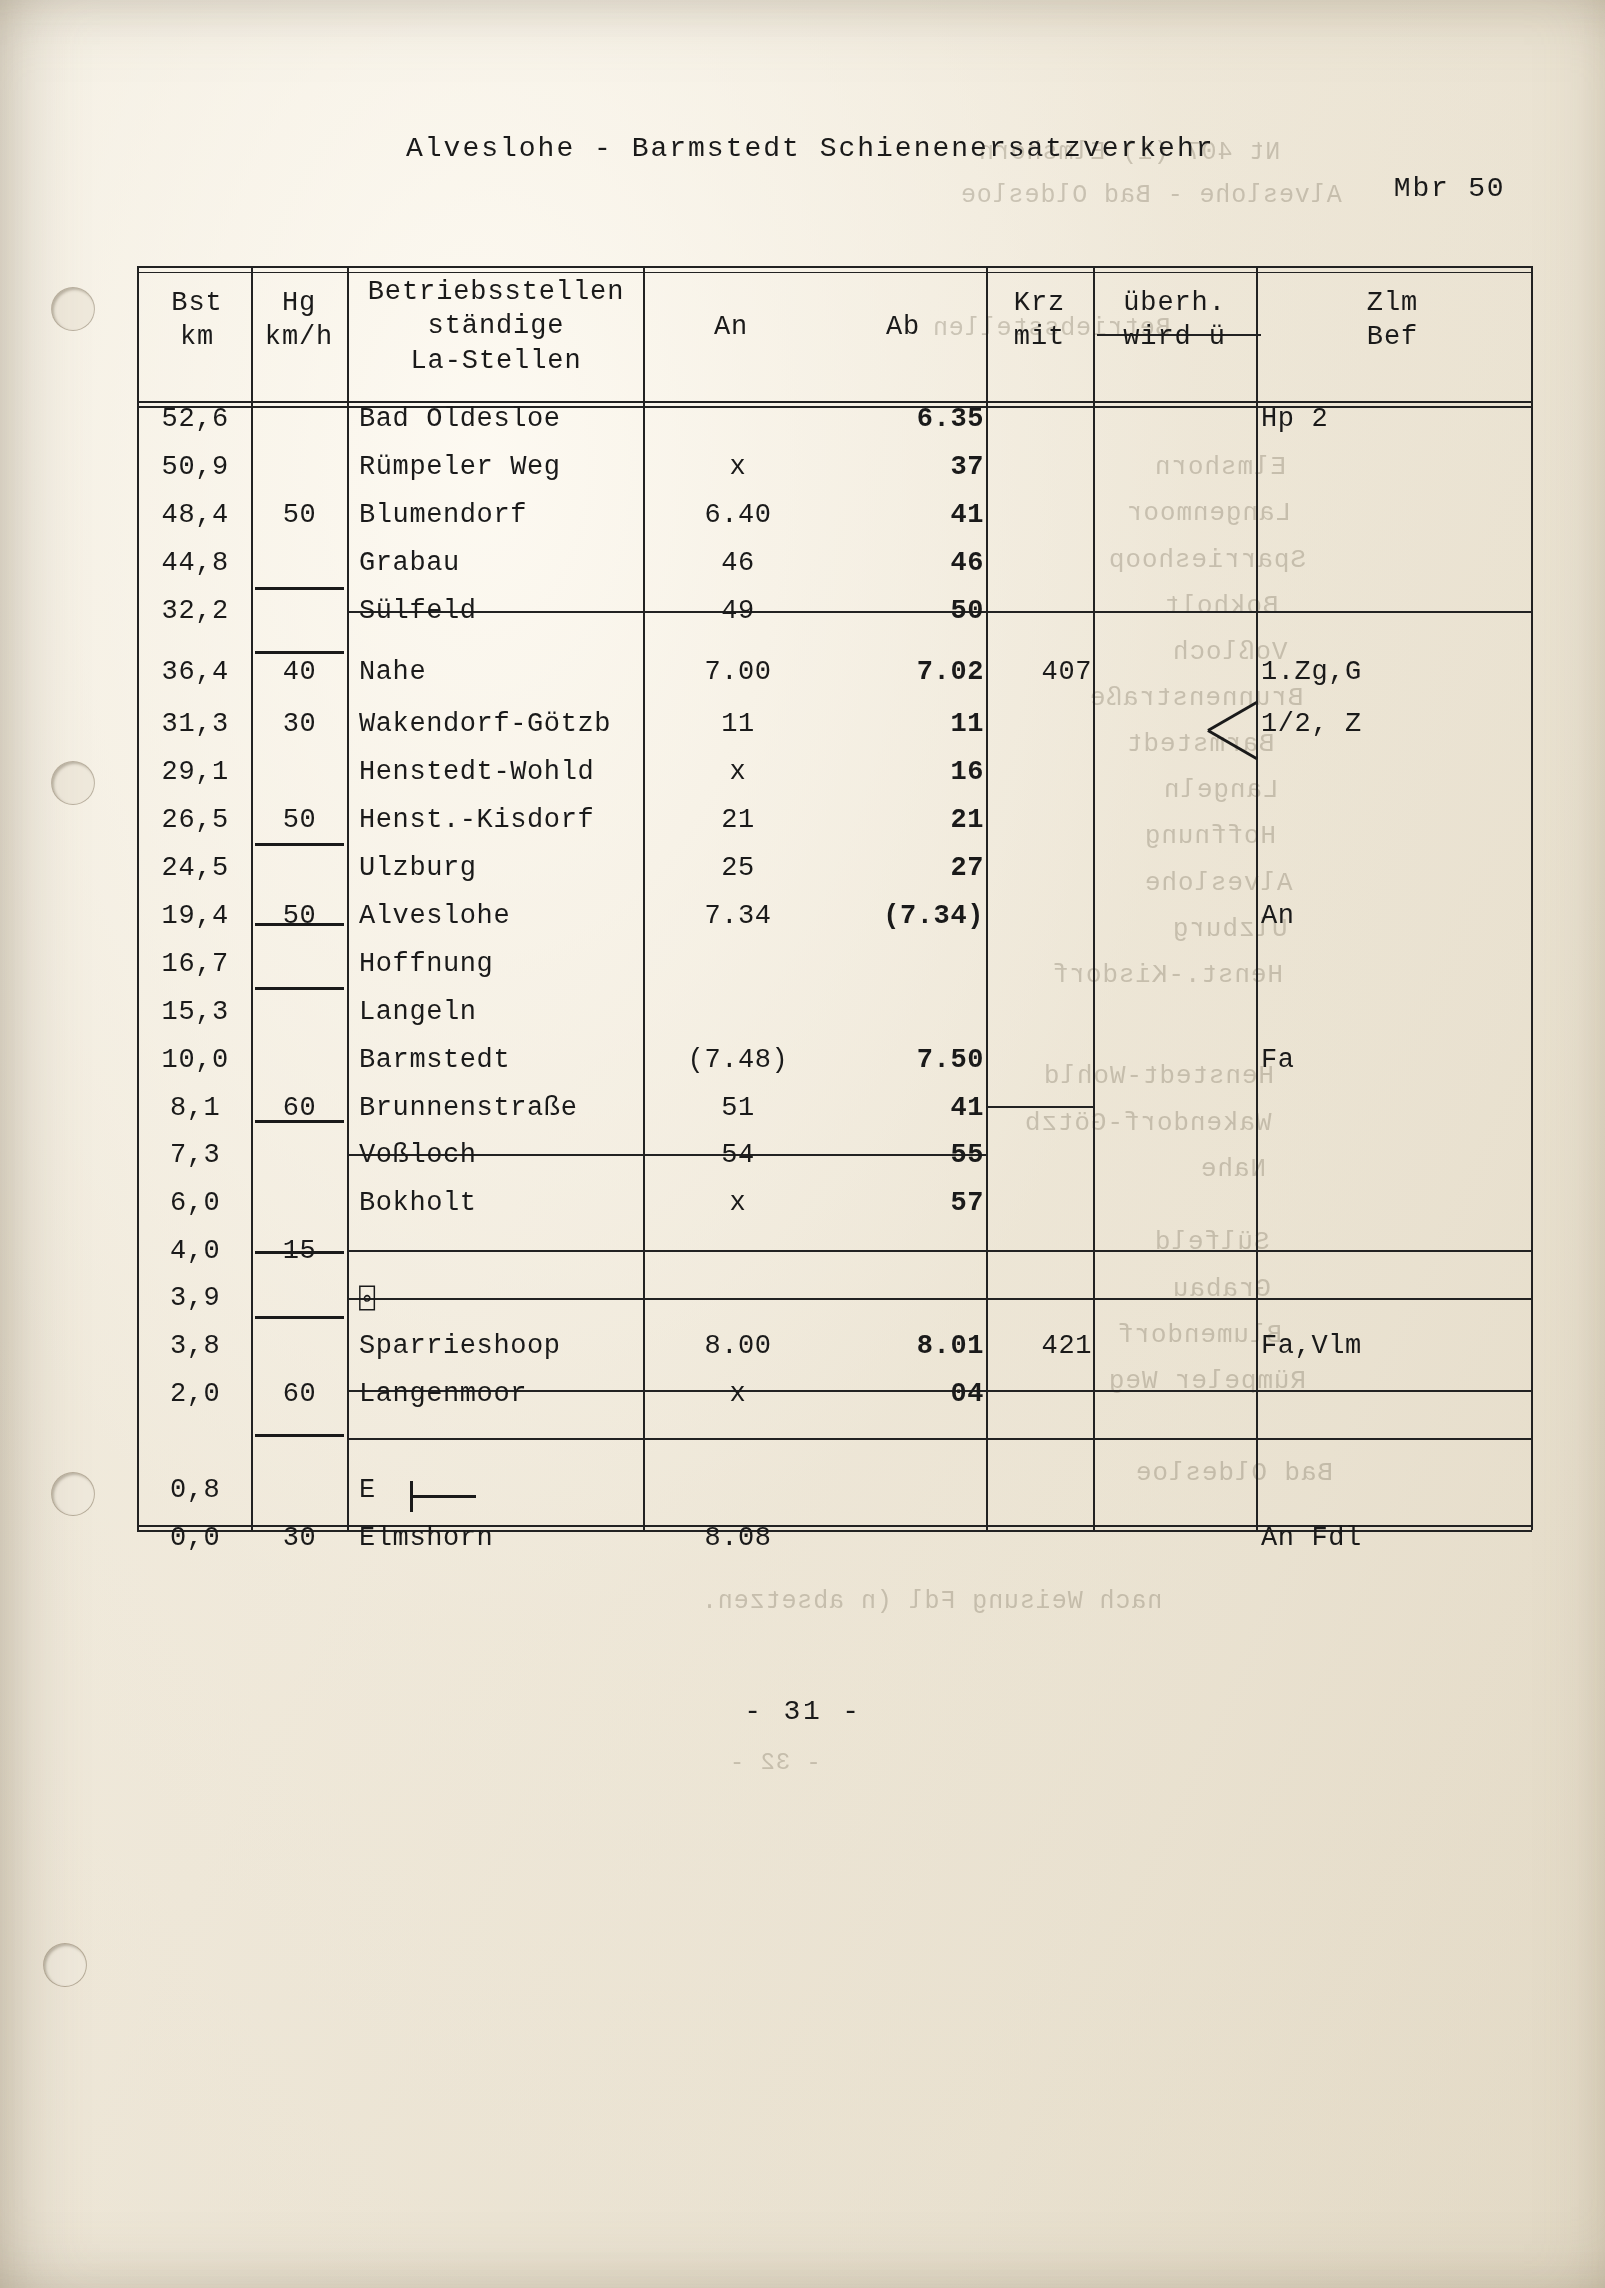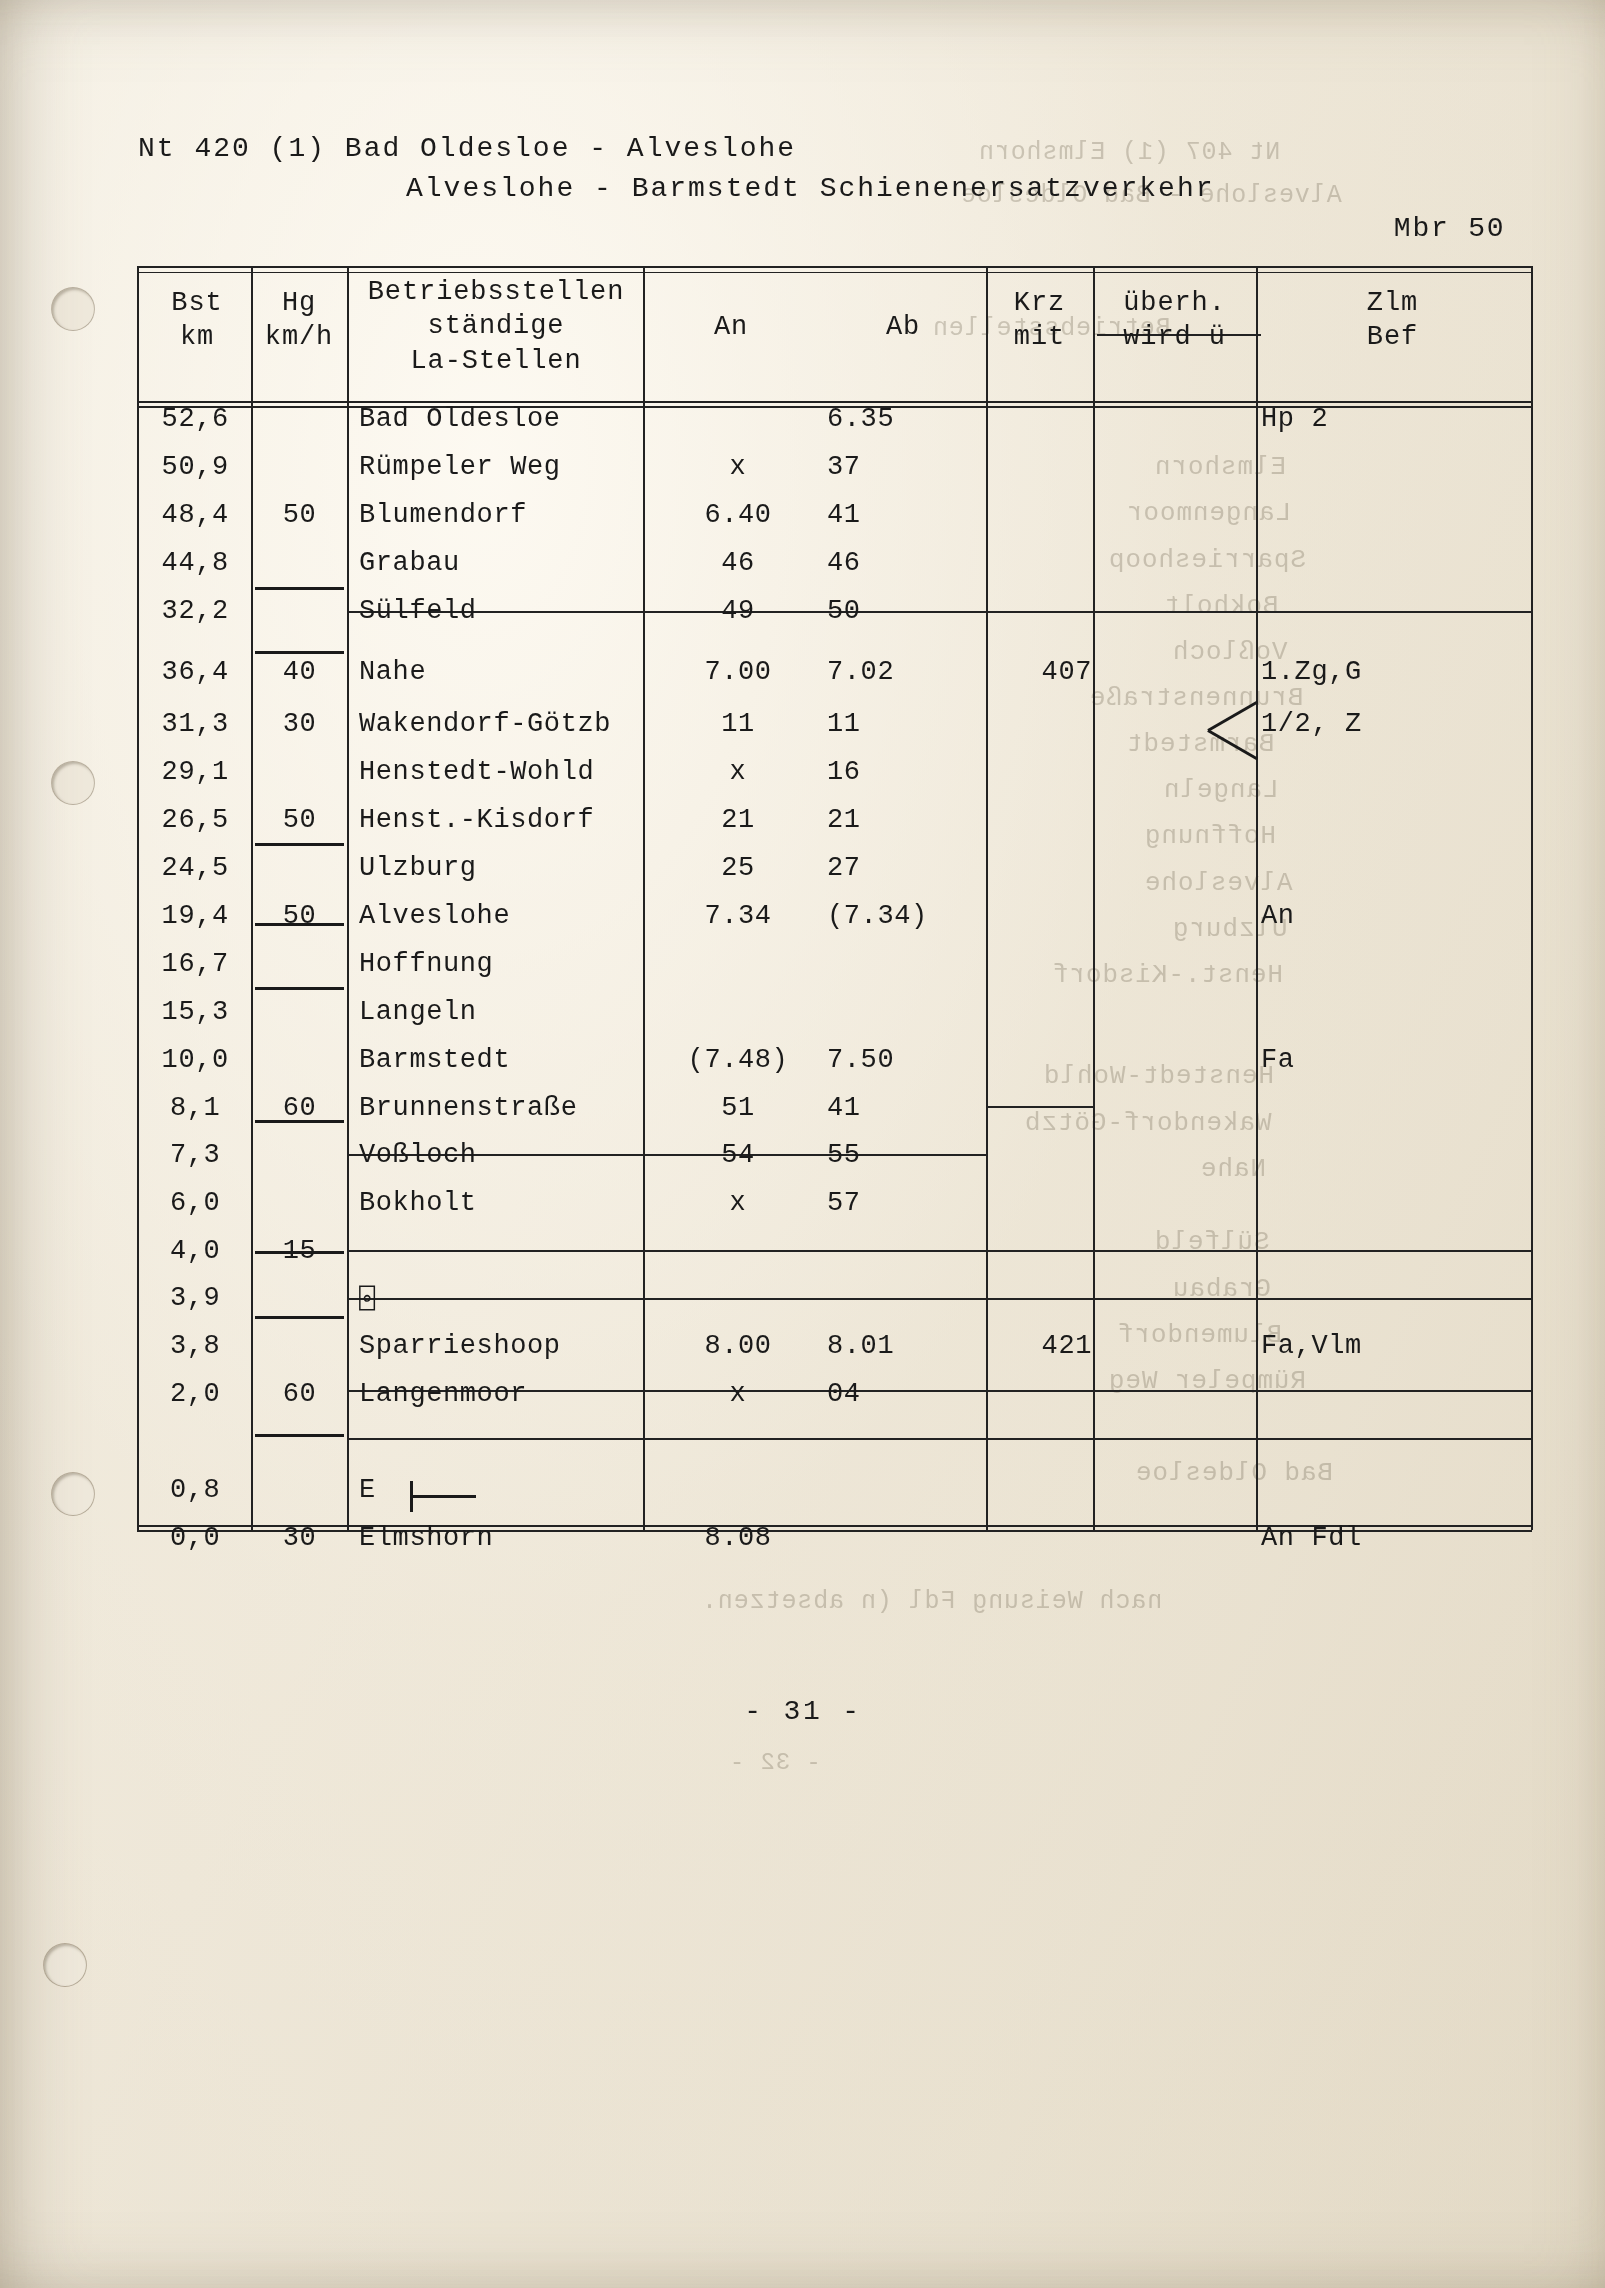--- a/index.html
+++ b/index.html
@@ -72,21 +72,21 @@
   .hc{position:absolute;text-align:center;line-height:1.28;}
 
   
   .body{position:absolute;left:137px;top:404px;width:1395px;}
   .row{position:relative;height:47px;}
   .cell{position:absolute;white-space:nowrap;font-size:27px;letter-spacing:0.6px;}
   .c-bst{width:109px;text-align:center;left:3.7px;}
   .c-hg{width:89px;text-align:center;left:118px;}
   .c-name{left:222px;text-align:left;}
   .c-an{width:168px;text-align:center;left:517px;}
-  .c-ab{width:157px;text-align:left;left:690px;}
+  .c-ab{width:157px;text-align:right;left:690px;font-weight:bold;}
   .c-krz{width:102px;text-align:right;left:853px;}
   .c-ueb{width:153px;text-align:center;left:960px;}
   .c-zlm{left:1124px;text-align:left;}
 
   .hgline{position:absolute;height:2.8px;background:#1a1a1a;left:118px;width:89px;}
   .footer{
     position:absolute;left:0;top:1696px;width:1606px;text-align:center;
     font-size:28px;letter-spacing:2.8px;
   }
 </style>
@@ -122,21 +122,20 @@
   <div class="ghost" style="left:701px;top:1587px;font-size:25px;">nach Weisung Fdl (n absetzen.</div>
   <div class="ghost" style="left:729px;top:1749px;font-size:24px;">- 32 -</div>
 </div>
 
 <div class="hole h1"></div>
 <div class="hole h2"></div>
 <div class="hole h3"></div>
 <div class="hole h4"></div>
 
 <div class="head">
-  <div class="l1">Nt 420 (1) Bad Oldesloe - Alveslohe</div>
   <div class="l2">Alveslohe - Barmstedt Schienenersatzverkehr</div>
   <div class="l3">
     <span class="mbr">Mbr 50</span>
   </div>
 </div>
 
 <div class="grid">
 
   <div class="hline" style="top:0;width:1395px;"></div>
   <div class="hline" style="top:5.5px;width:1395px;"></div>

